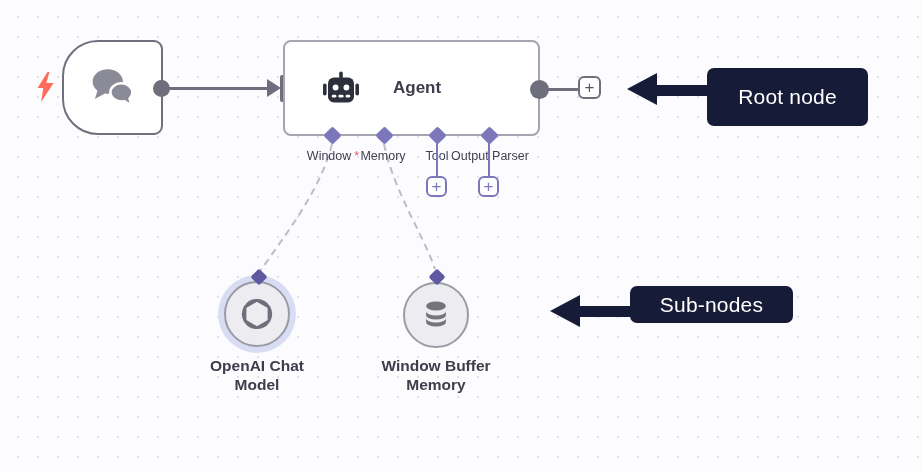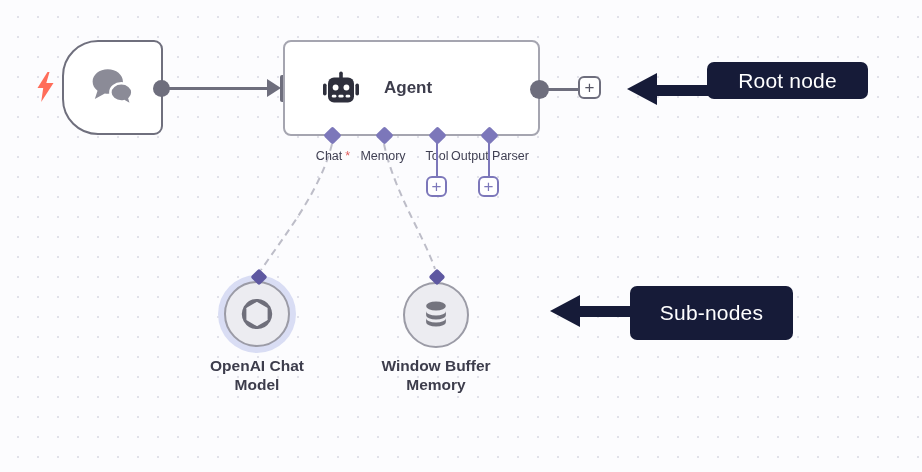--- a/index.html
+++ b/index.html
@@ -17,21 +17,21 @@
   .trigger-node{
     position:absolute;left:62px;top:40px;width:101px;height:95px;
     background:#fff;border:2px solid var(--node-border,#6f6f7d);
     border-radius:36px 9px 9px 36px;box-sizing:border-box;
     display:flex;align-items:center;justify-content:center;
   }
   .agent-node{
     position:absolute;left:283px;top:40px;width:257px;height:96px;
     background:#fff;border:2px solid var(--agent-border,#a5a5b0);
     border-radius:8px;box-sizing:border-box;
-    display:flex;align-items:center;gap:23px;padding-left:36px;
+    display:flex;align-items:center;gap:32px;padding-left:36px;
   }
   .agent-title{font-size:17px;font-weight:700;color:var(--text-dark,#3d3d4c);line-height:1.25;}
   .agent-subtitle{font-size:14px;font-weight:400;color:var(--text-muted,#9296a1);line-height:1.3;}
   .node-label{
     position:absolute;text-align:center;font-size:15.5px;font-weight:700;
     color:var(--text-dark,#3d3d4c);line-height:1.2;
   }
   
   .dot{position:absolute;border-radius:50%;background:var(--connector-gray,#6e6e7d);}
   .hline{position:absolute;background:var(--connector-gray,#6e6e7d);}
@@ -131,21 +131,21 @@
   <div class="plusbox gray" style="left:578px;top:76px;width:23px;height:23px">
     <span>+</span>
   </div>
 
   <div class="diamond" style="left:325.5px;top:129px"></div>
   <div class="diamond" style="left:377.5px;top:129px"></div>
   <div class="diamond" style="left:430.5px;top:129px"></div>
   <div class="diamond" style="left:482.5px;top:129px"></div>
 
   <div class="port-label" style="left:300px;width:66px">
-    <span>Chat</span><span class="req">*</span>
+    <span>Window</span><span class="req">*</span>
   </div>
   <div class="port-label" style="left:352px;width:62px">Memory</div>
   <div class="port-label" style="left:419px;width:36px">Tool</div>
   <div class="port-label" style="left:448px;width:84px">Output Parser</div>
 
   <div class="stem" style="left:435.8px;top:141px;height:36px"></div>
   <div class="stem" style="left:487.8px;top:141px;height:36px"></div>
   <div class="plusbox" style="left:426px;top:176px;width:21px;height:21px">
     <span>+</span>
   </div>
@@ -187,19 +187,19 @@
         <path d="M5.5 13 a10.5 4.6 0 0 0 21 0 l0 4.2 a10.5 4.6 0 0 1 -21 0 z"></path>
         <path d="M5.5 20.5 a10.5 4.6 0 0 0 21 0 l0 4.2 a10.5 4.6 0 0 1 -21 0 z"></path>
       </g>
     </svg>
   </div>
   <div class="diamond sub" style="left:431px;top:270.5px"></div>
   <div class="node-label" style="left:376px;top:357px;width:120px">Window Buffer Memory</div>
 
   <div class="ann-head" style="left:627px;top:73px"></div>
   <div class="ann-shaft" style="left:652px;top:84.5px;width:57px;height:11px"></div>
-  <div class="ann-box" style="left:707px;top:62px;width:161px;height:37px">Root node</div>
+  <div class="ann-box" style="left:707px;top:68px;width:161px;height:58px">Root node</div>
 
   <div class="ann-head" style="left:550px;top:295px"></div>
   <div class="ann-shaft" style="left:578px;top:305.5px;width:55px;height:11px"></div>
-  <div class="ann-box" style="left:630px;top:286px;width:163px;height:54px">Sub-nodes</div>
+  <div class="ann-box" style="left:630px;top:286px;width:163px;height:37px">Sub-nodes</div>
 
 </div>
 
 </body></html>

